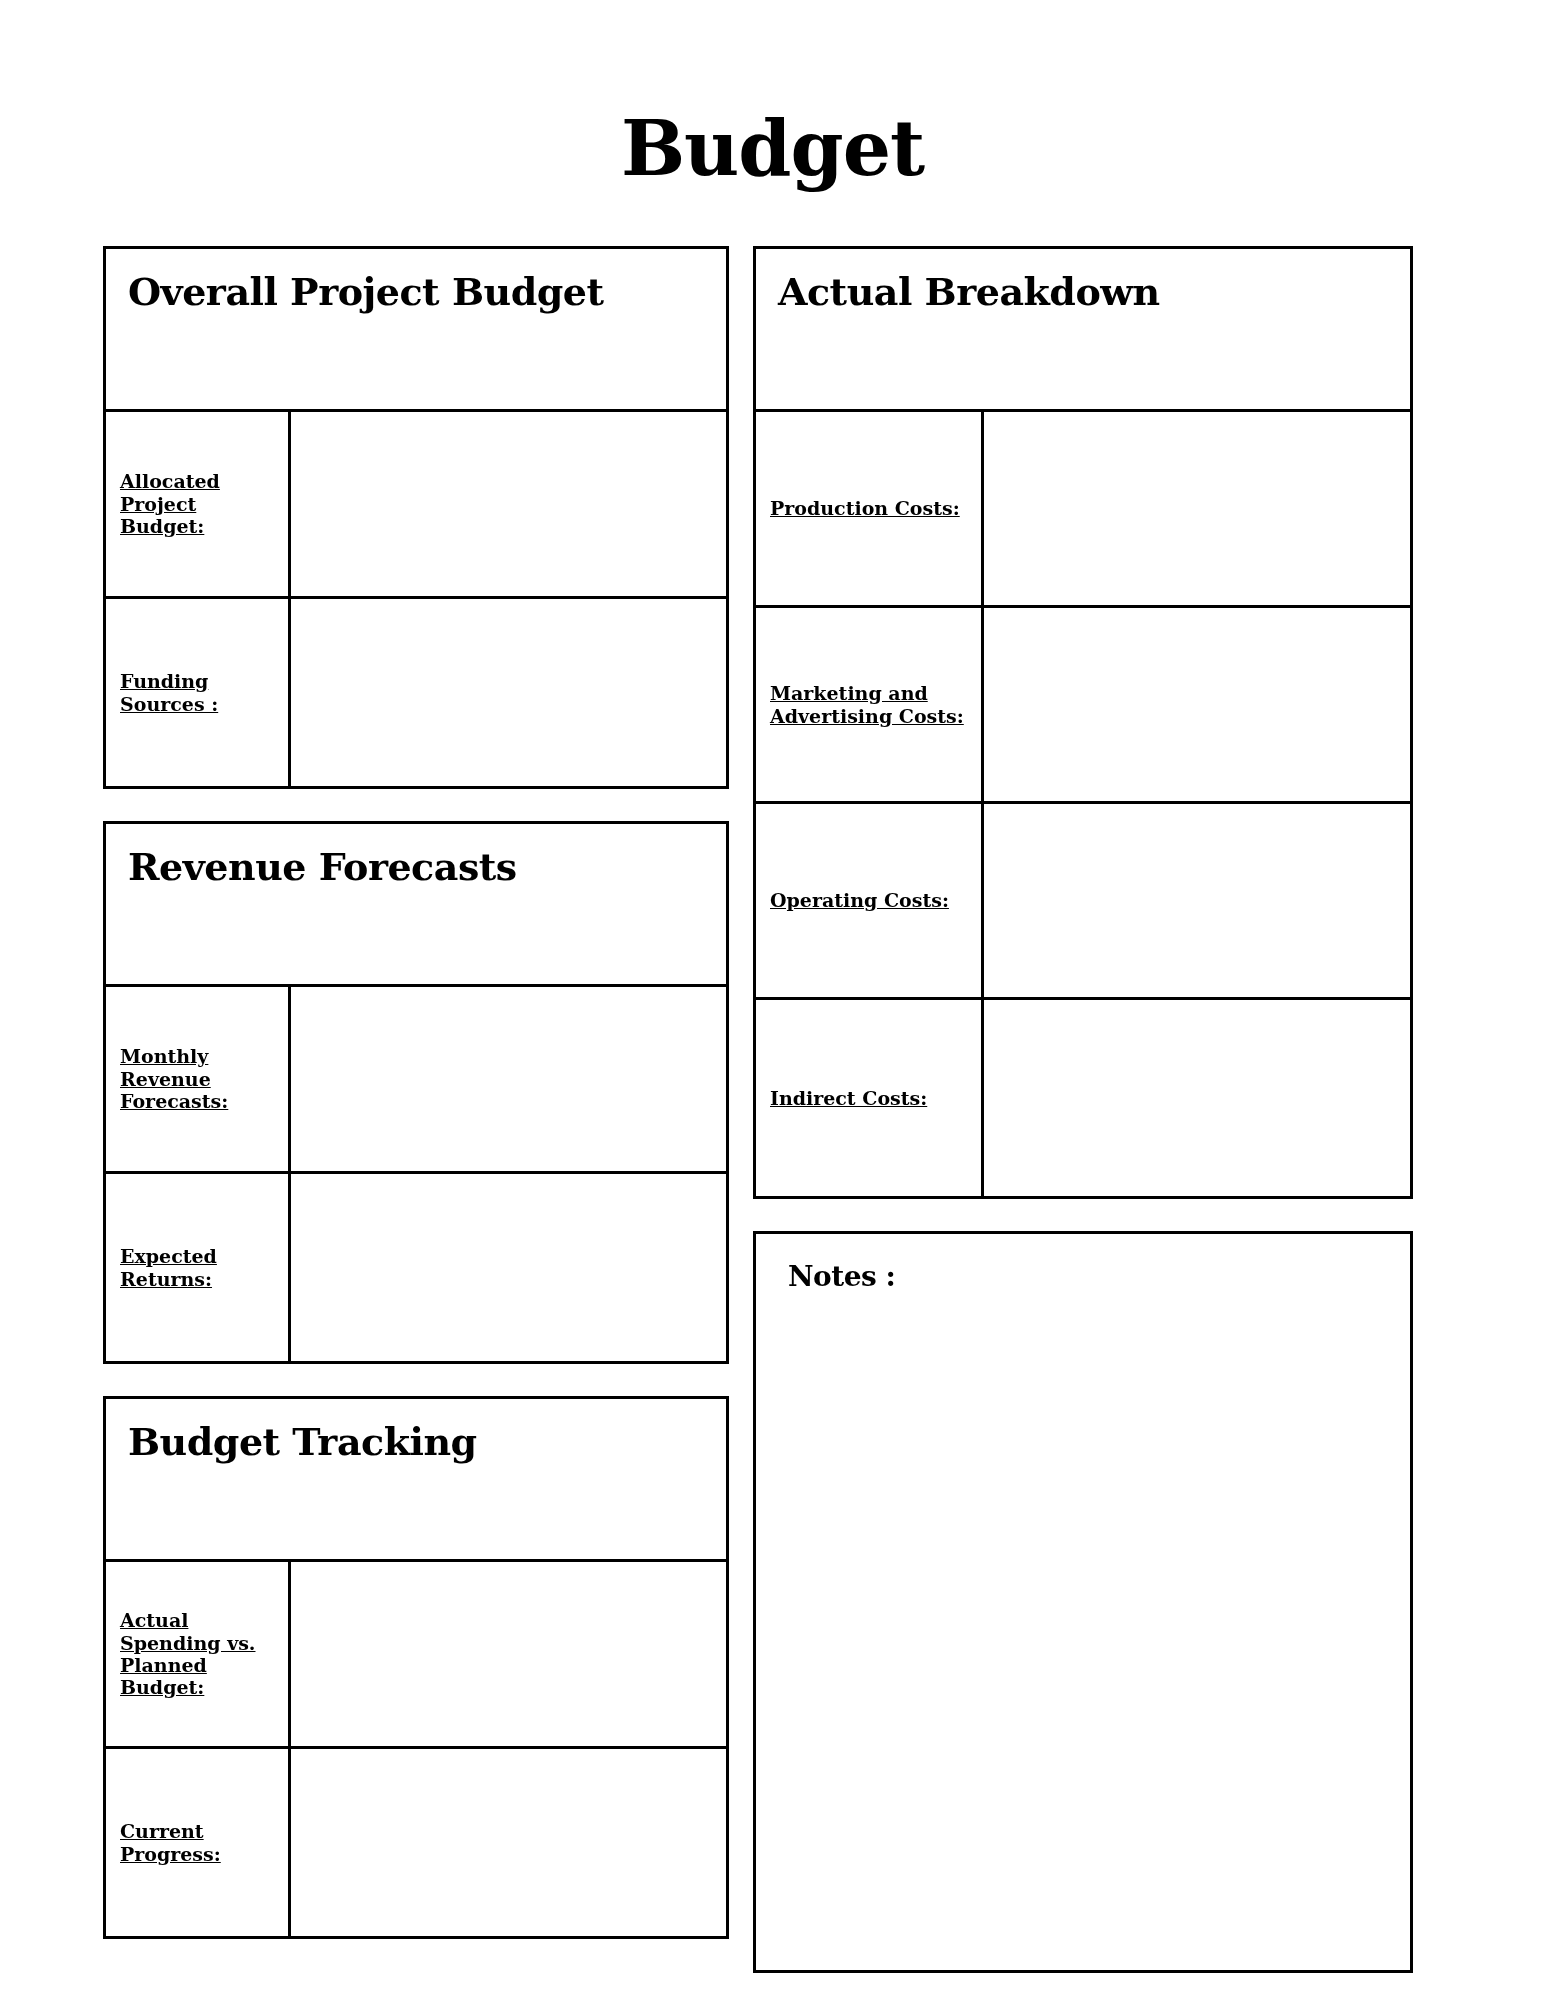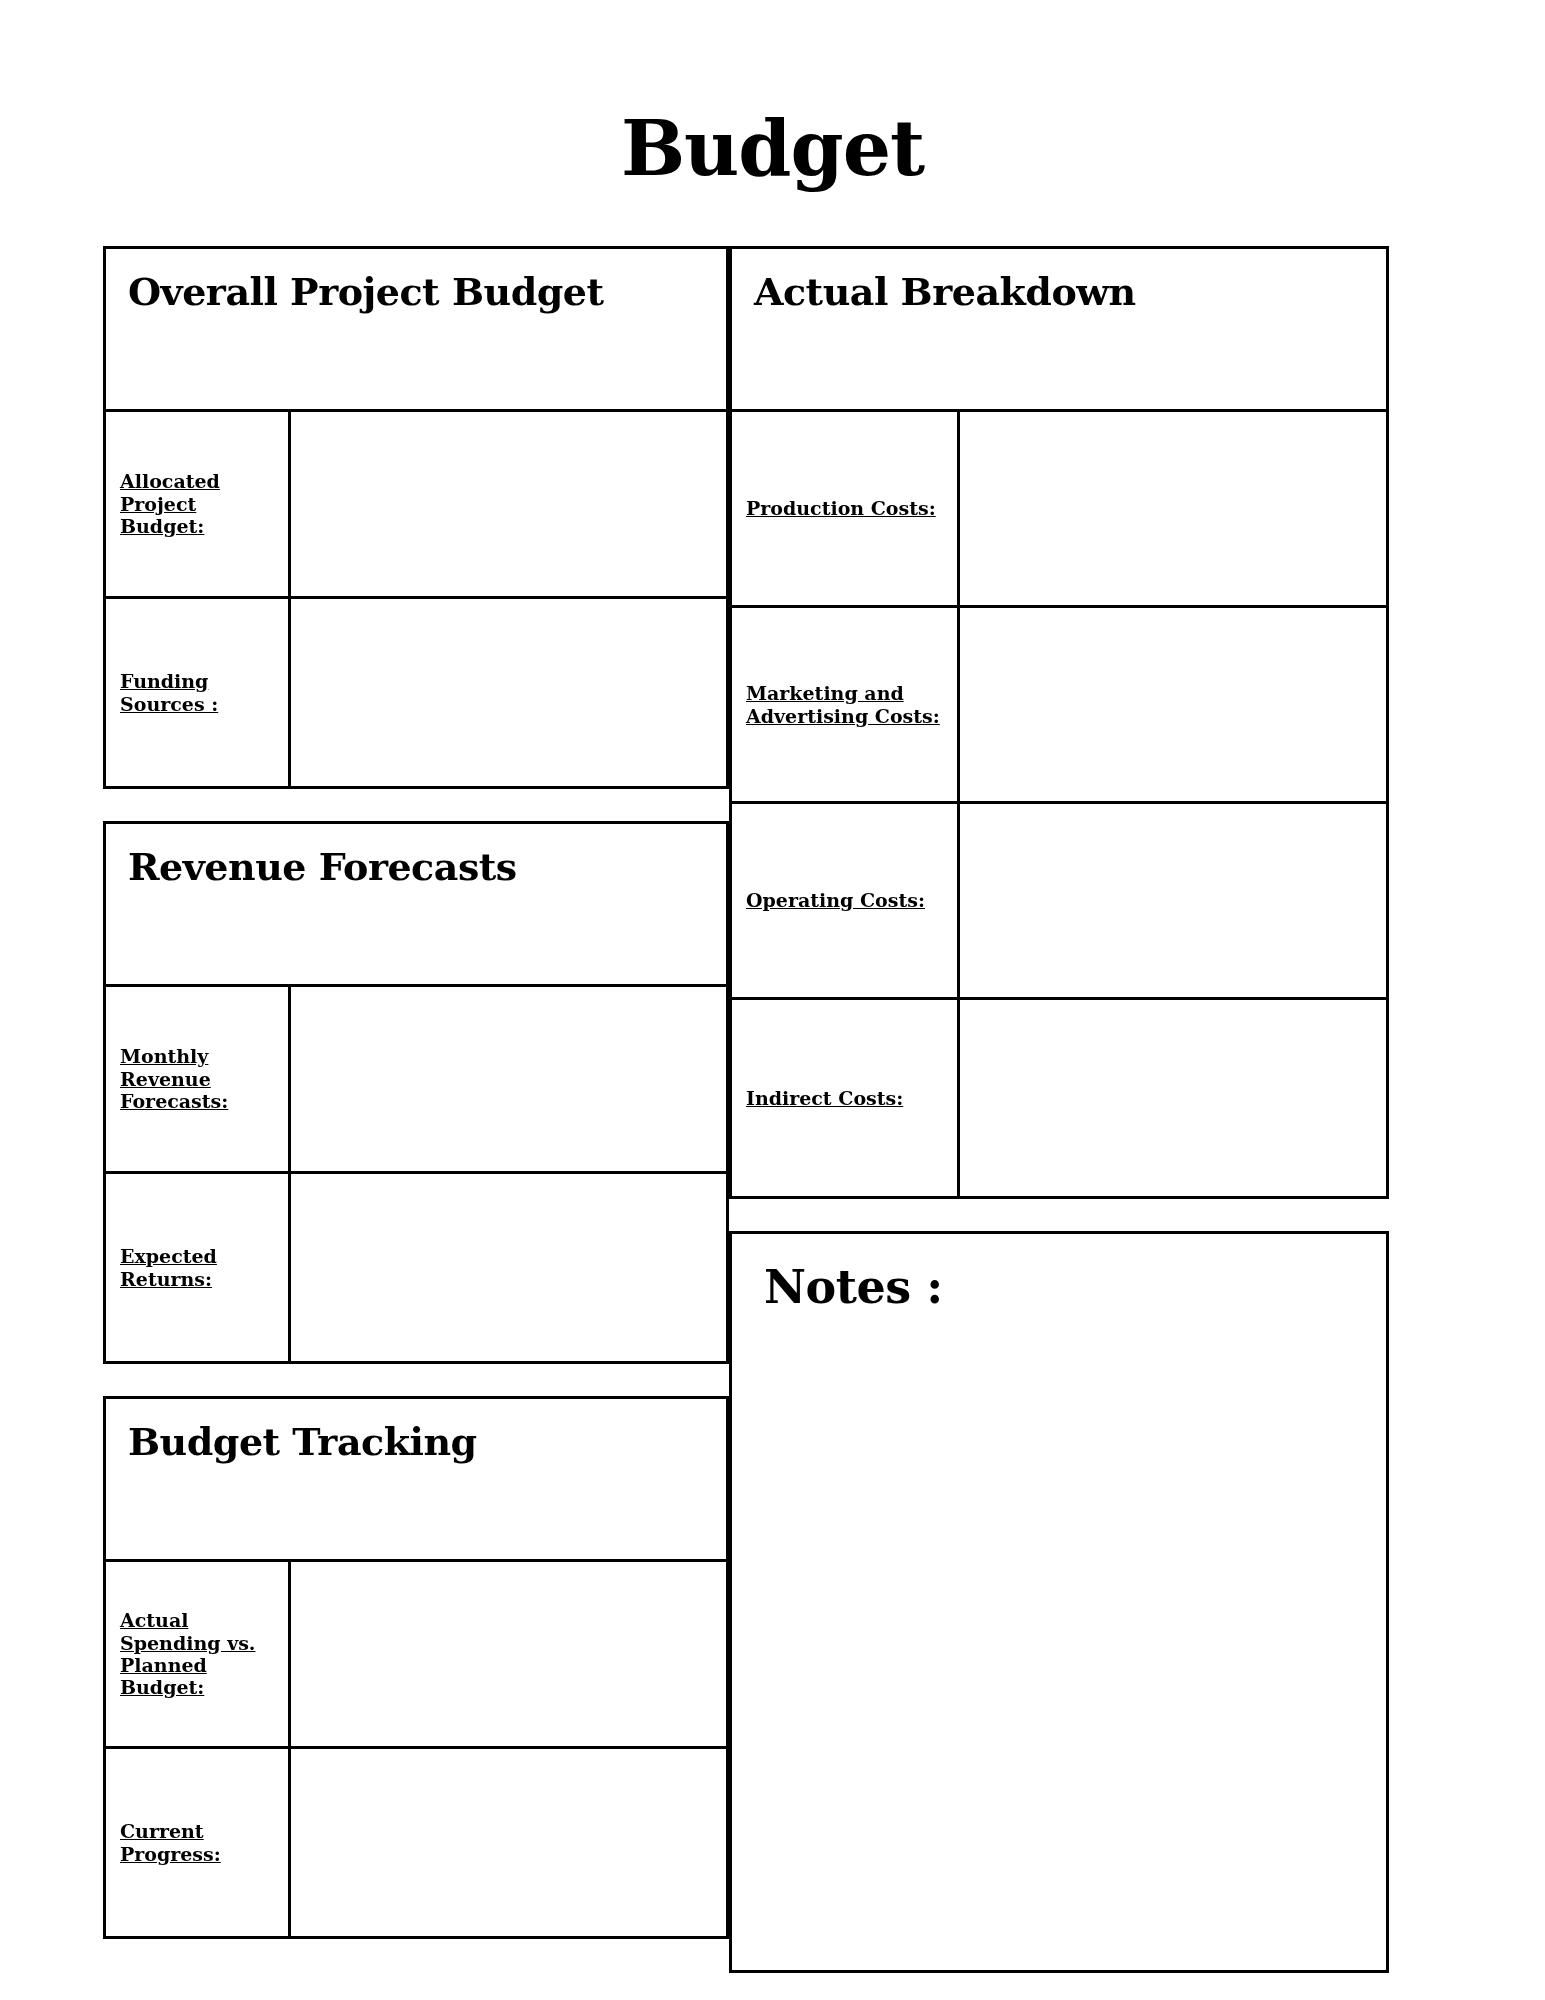--- a/index.html
+++ b/index.html
@@ -30,20 +30,21 @@
     padding-top: 104px;
     font-family: "DejaVu Serif", "Liberation Serif", serif;
   }
 
   .columns {
     position: absolute;
     top: 246px;
     left: 103px;
     width: 1340px;
     display: flex;
+    gap: 24px;
   }
   .col-left {
     width: 626px;
     display: flex;
     flex-direction: column;
     gap: 32px;
   }
   .col-right {
     width: 660px;
     display: flex;
@@ -104,21 +105,21 @@
   .right-card .row-label { width: 228px; }
   .right-card .row { height: 196px; }
 
   .notes-card {
     border: 3px solid #000;
     box-sizing: border-box;
     height: 742px;
     padding: 26px 26px 0 32px;
   }
   .notes-title {
-    font-size: 46px;
+    font-size: 28px;
     font-weight: bold;
     margin: 0;
     letter-spacing: -0.5px;
   }
   .notes-body {
     width: 100%;
     height: 620px;
     font-size: 20px;
     line-height: 1.3;
     padding-top: 10px;

